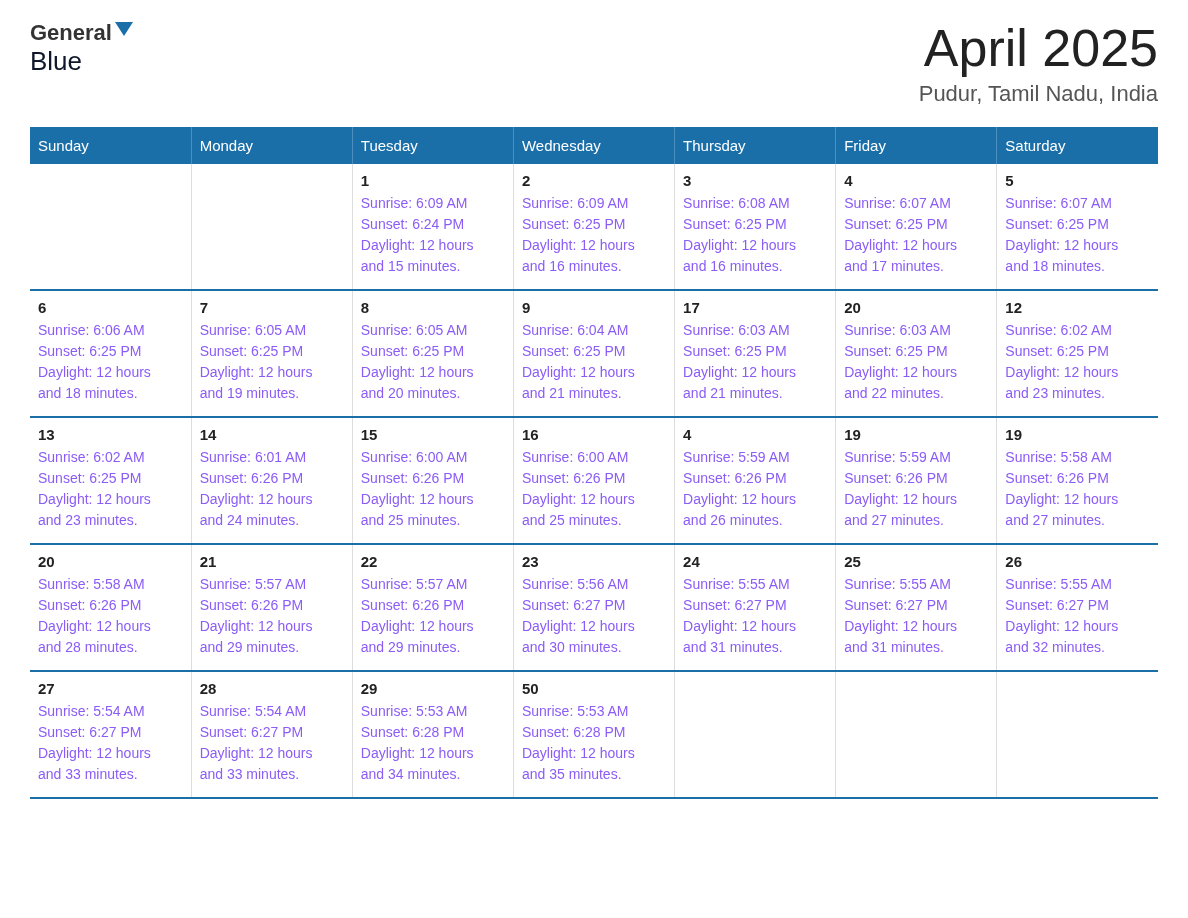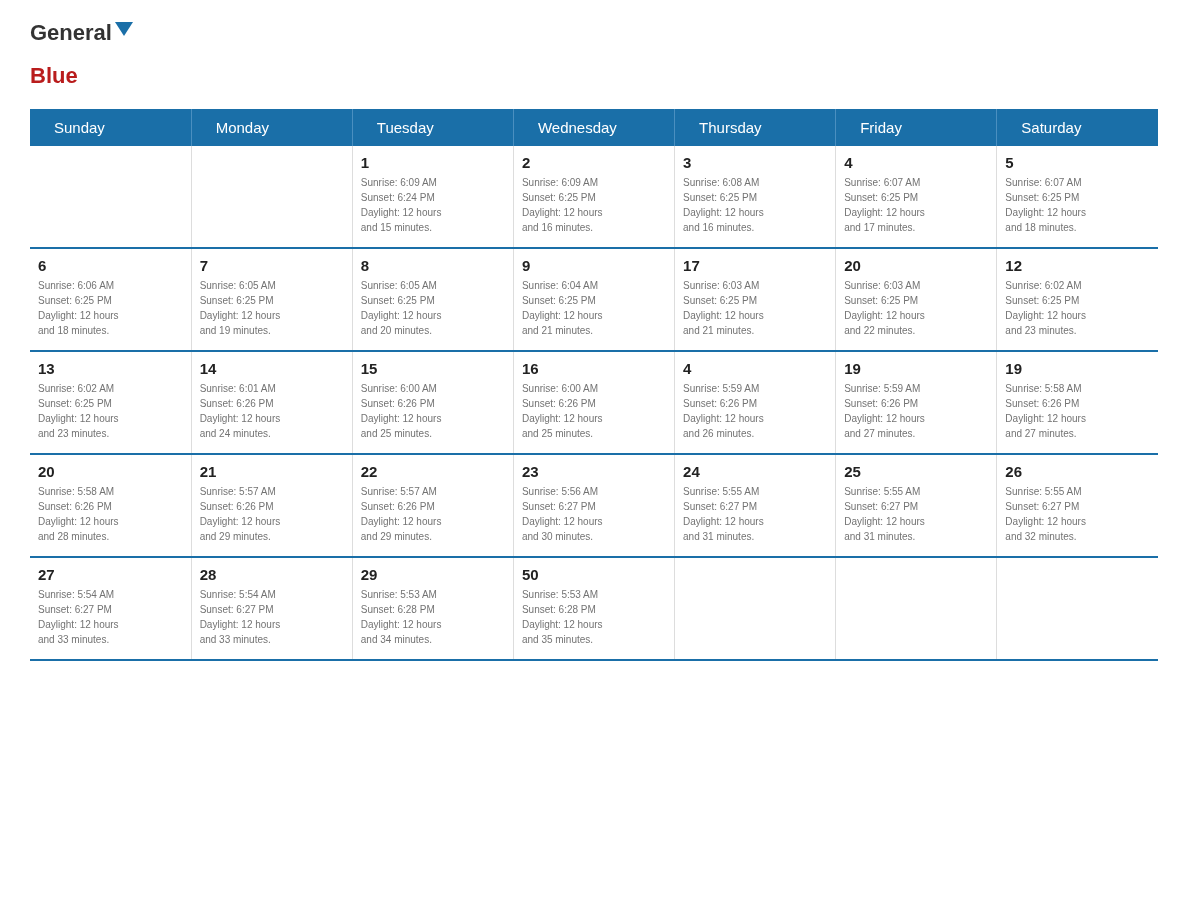--- a/index.html
+++ b/index.html
@@ -39,21 +39,21 @@
     }
     table {
       width: 100%;
       border-collapse: collapse;
     }
     thead tr {
       background-color: #1a6fa8;
       color: #fff;
     }
     thead th {
-      padding: 10px 24px;
+      padding: 10px 8px;
       font-size: 15px;
       font-weight: normal;
       text-align: left;
       border-right: 1px solid #4a8fc0;
     }
     thead th:last-child {
       border-right: none;
     }
     tbody tr {
       border-bottom: 2px solid #1a6fa8;
@@ -70,65 +70,68 @@
       border-right: none;
     }
     .day-num {
       font-size: 15px;
       font-weight: bold;
       color: #222;
       display: block;
       margin-bottom: 4px;
     }
     .day-info {
-      color: #737373;
-      font-size: 10px;
+      color: #8b5cf6;
+      font-size: 14px;
       line-height: 1.5;
     }
     .empty-cell {
       background: #fff;
     }
     .logo-wrapper {
       display: flex;
       flex-direction: column;
       align-items: flex-start;
-      gap: 17px;
     }
     .logo-line1 {
       display: flex;
       align-items: center;
     }
     .logo-arrow {
       display: inline-block;
       margin-left: 3px;
       position: relative;
       top: -2px;
     }
     .logo-line2 {
-      font-size: 22px;
-      font-weight: bold;
-      color: #b91c1c;
+      font-size: 26px;
+      font-weight: normal;
+      color: #0f172a;
       margin-left: 0;
     }
   </style>
 </head>
 <body>
 
 <div class="header">
   <div class="logo-wrapper">
     <div class="logo-line1">
       <span class="logo-text-general">General</span>
       <span class="logo-arrow">
         <svg width="18" height="14" viewBox="0 0 18 14">
           <polygon points="9,14 0,0 18,0" fill="#1a6fa8"></polygon>
         </svg>
       </span>
     </div>
     <div class="logo-line2">Blue</div>
   </div>
+  <div class="title-block">
+    <h1>April 2025</h1>
+    <h2>Pudur, Tamil Nadu, India</h2>
+  </div>
 </div>
 
 <table>
   <thead>
     <tr>
     <th>Sunday</th>
         <th>Monday</th>
         <th>Tuesday</th>
         <th>Wednesday</th>
         <th>Thursday</th>

